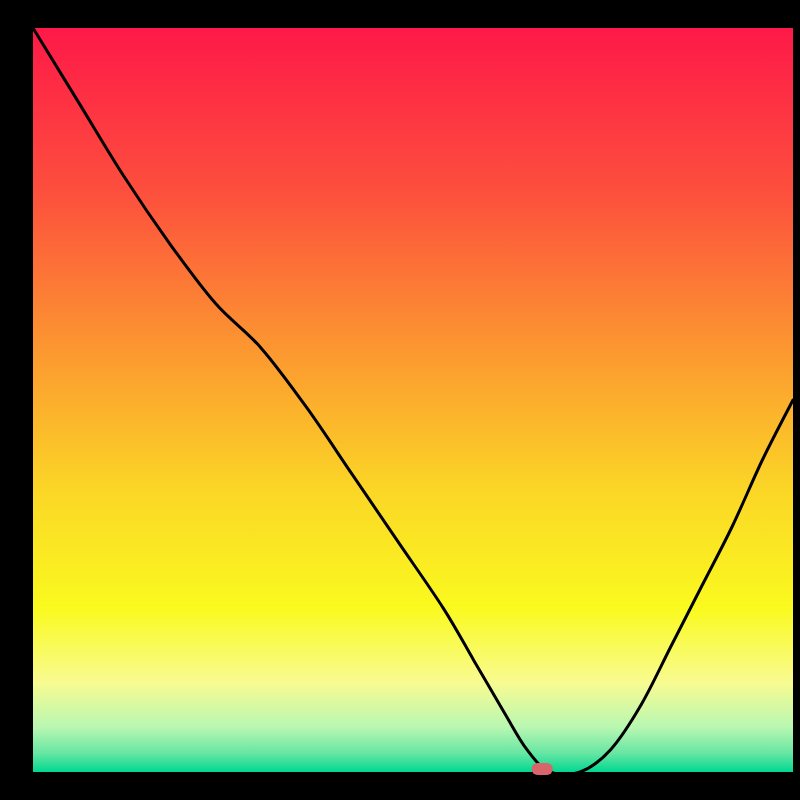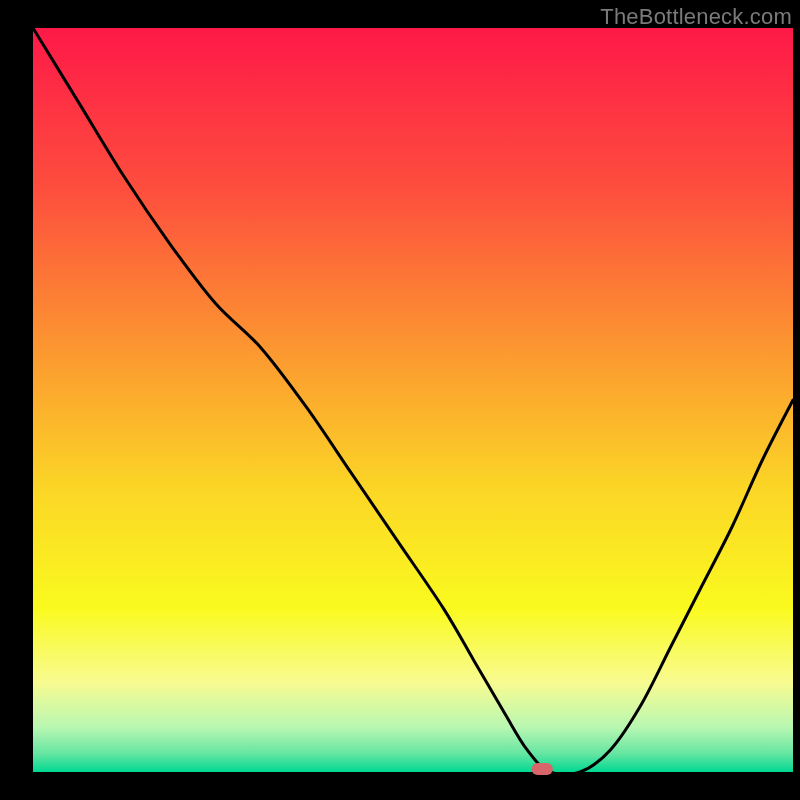--- a/index.html
+++ b/index.html
@@ -45,14 +45,13 @@
           <stop offset="94%" stop-color="#b8f7b2"></stop>
           <stop offset="97.5%" stop-color="#66e6a2"></stop>
           <stop offset="100%" stop-color="#00d891"></stop>
         </linearGradient>
       </defs>
       <rect x="0" y="0" width="800" height="800" fill="#000"></rect>
       <rect x="33" y="28" width="760" height="744" fill="url(#bg-grad)"></rect>
       <path d="M 33 28 C 40.6 40.4, 63.39999999999999 77.59999999999998, 78.6 102.39999999999998 C 93.8 127.19999999999997, 109 153.23999999999995, 124.2 176.79999999999995 C 139.4 200.35999999999996, 154.6 222.67999999999998, 169.79999999999998 243.76 C 184.99999999999997 264.84, 200.2 285.91999999999996, 215.4 303.28 C 230.60000000000002 320.64, 245.8 330.56, 261 347.92 C 276.2 365.28000000000003, 291.4 386.36, 306.59999999999997 407.44 C 321.79999999999995 428.52, 337 452.08, 352.2 474.4 C 367.4 496.71999999999997, 382.6 519.04, 397.8 541.36 C 413 563.6800000000001, 430.73333333333335 588.4799999999999, 443.40000000000003 608.3199999999999 C 456.0666666666667 628.16, 463.66666666666663 643.04, 473.79999999999995 660.4 C 483.9333333333333 677.76, 495.3333333333333 697.6, 504.2 712.48 C 513.0666666666666 727.36, 519.4 739.76, 527 749.68 C 534.6 759.5999999999999, 540.9333333333334 768.28, 549.8000000000001 772 C 558.6666666666667 775.72, 570.0666666666666 775.72, 580.1999999999999 772 C 590.3333333333333 768.28, 600.4666666666667 760.8399999999999, 610.6 749.68 C 620.7333333333333 738.52, 630.8666666666667 722.4, 641 705.04 C 651.1333333333333 687.68, 661.2666666666667 665.36, 671.4 645.52 C 681.5333333333333 625.68, 691.6666666666666 605.84, 701.8 586 C 711.9333333333333 566.16, 722.0666666666667 547.5600000000001, 732.2 526.48 C 742.3333333333334 505.40000000000003, 752.4666666666667 480.6, 762.6 459.52000000000004 C 772.7333333333333 438.44000000000005, 787.9333333333334 409.92, 793 400" fill="none" stroke="#000" stroke-width="3" stroke-linecap="round" stroke-linejoin="round"></path>
       <rect x="531.5600000000001" y="763.072" width="21.28" height="11.904" rx="5.952" ry="5.952" fill="#d7656a"></rect>
     </svg>
-  <div class="attribution">TheBottleneck.com</div>
 </div>
 
 </body></html>

